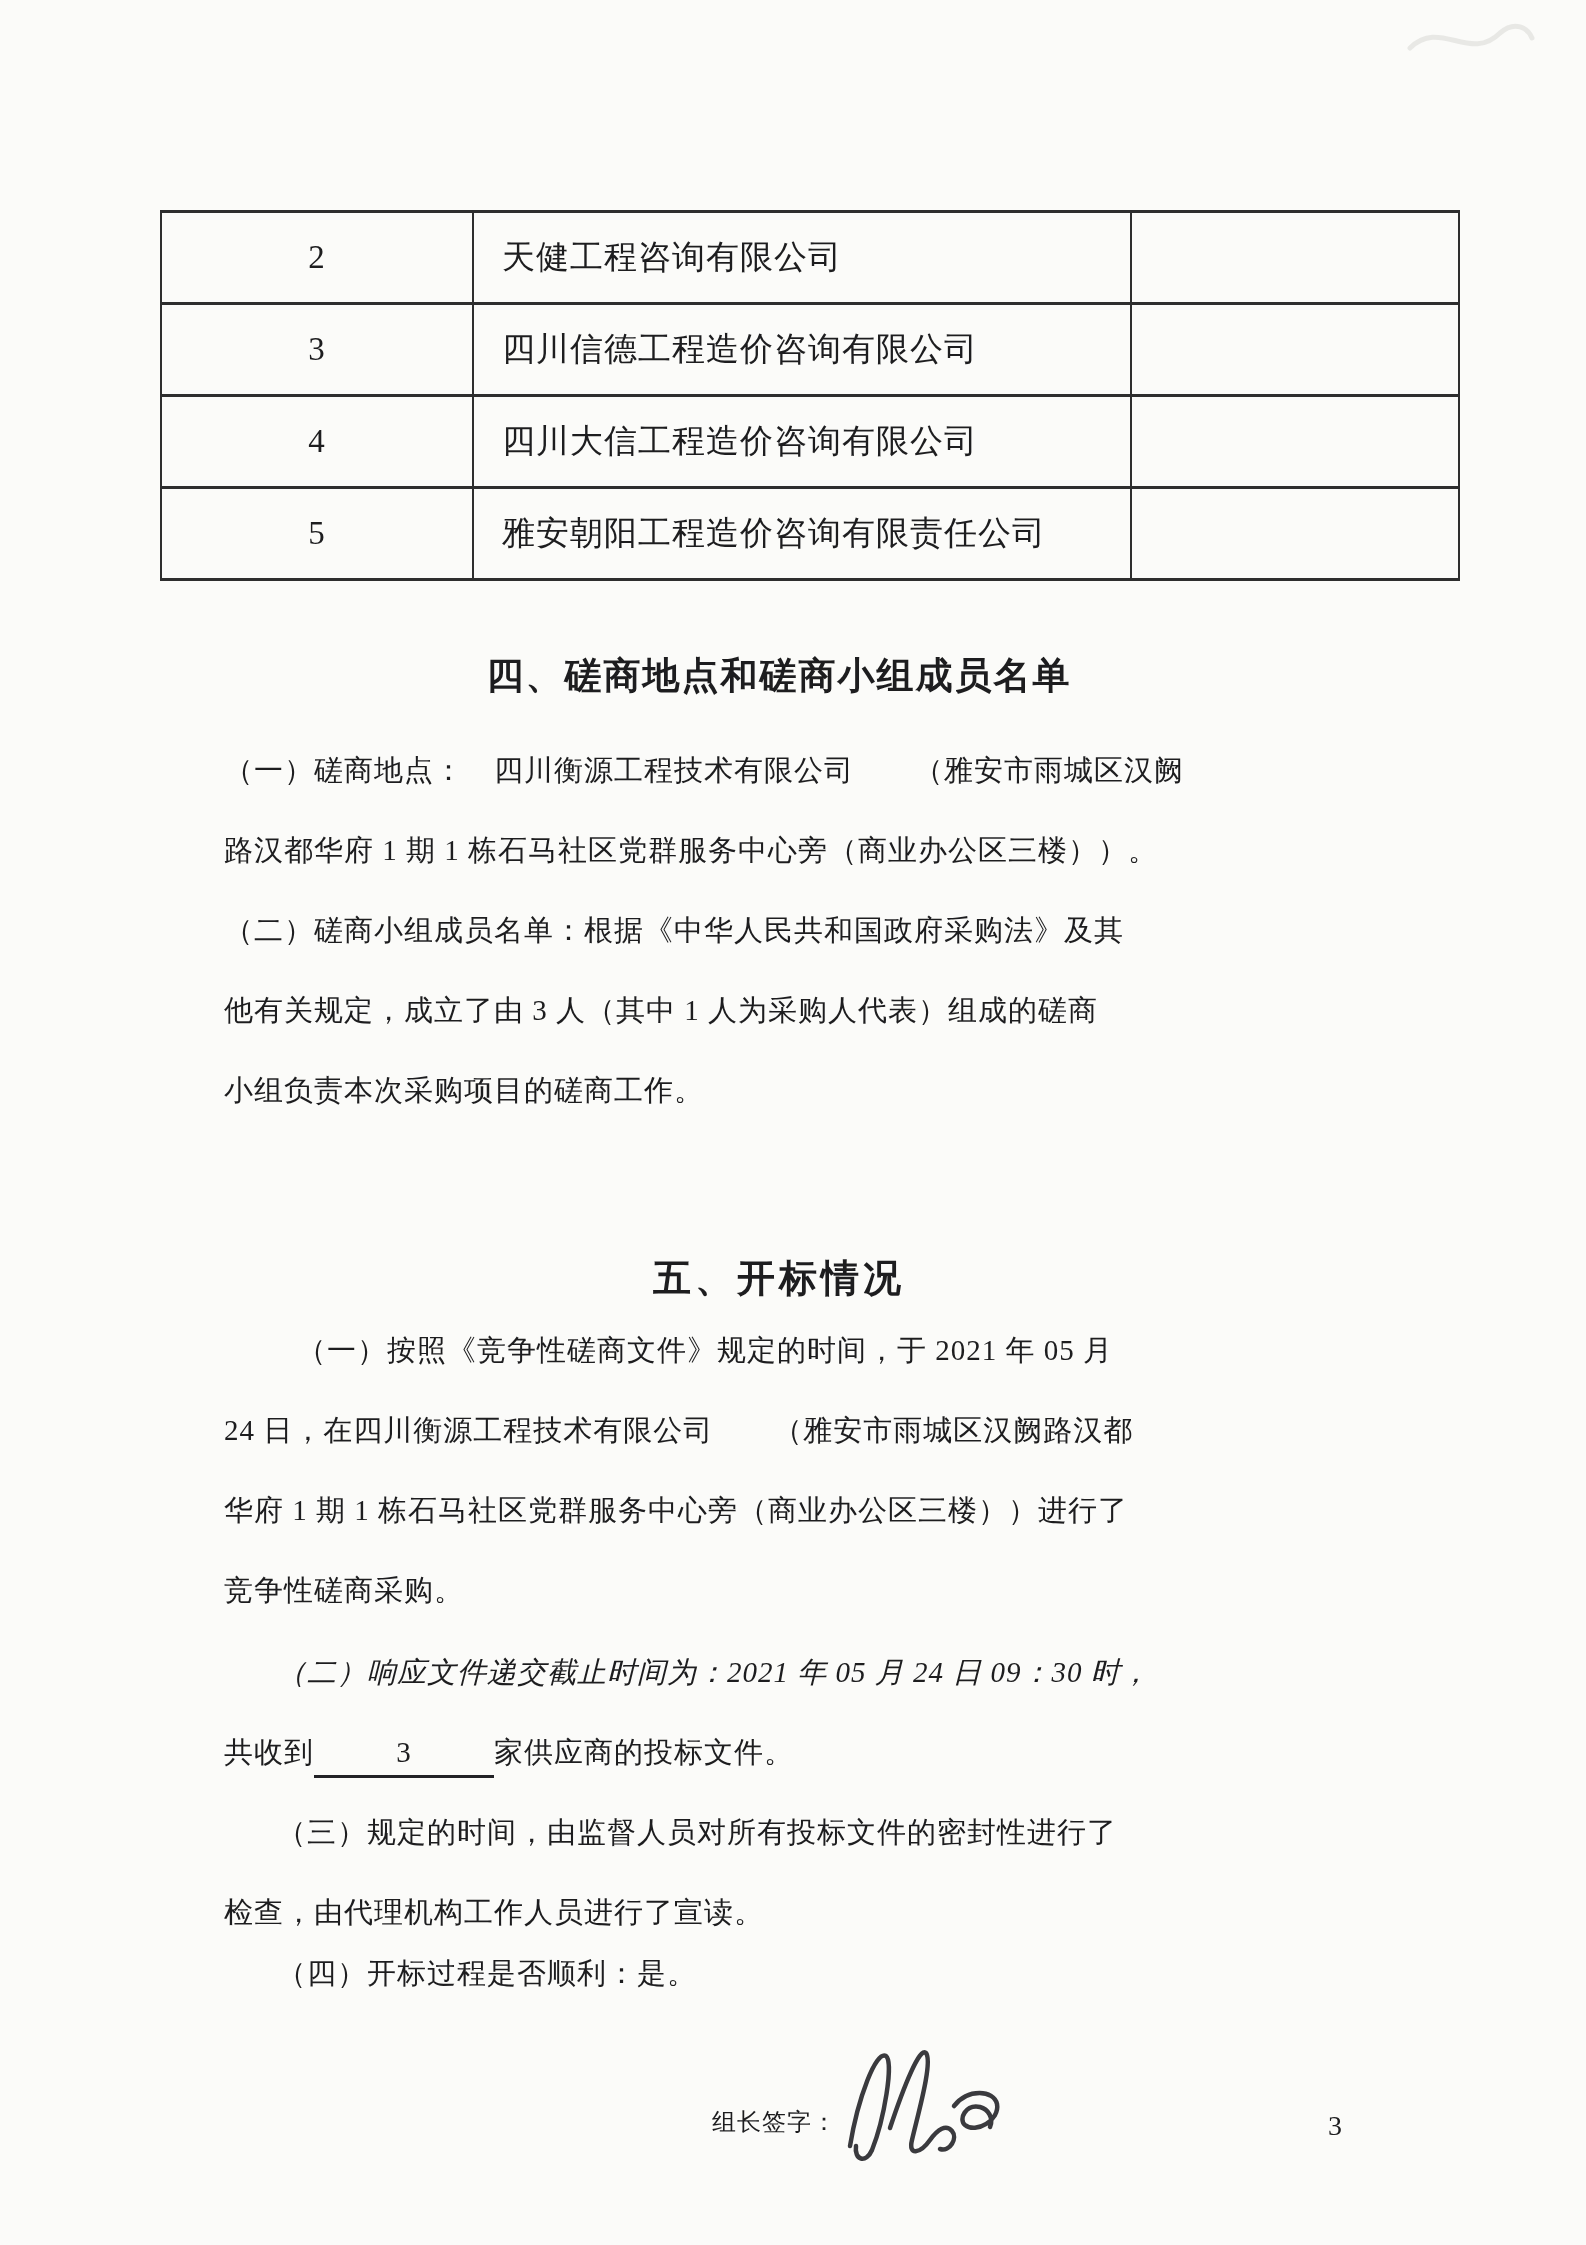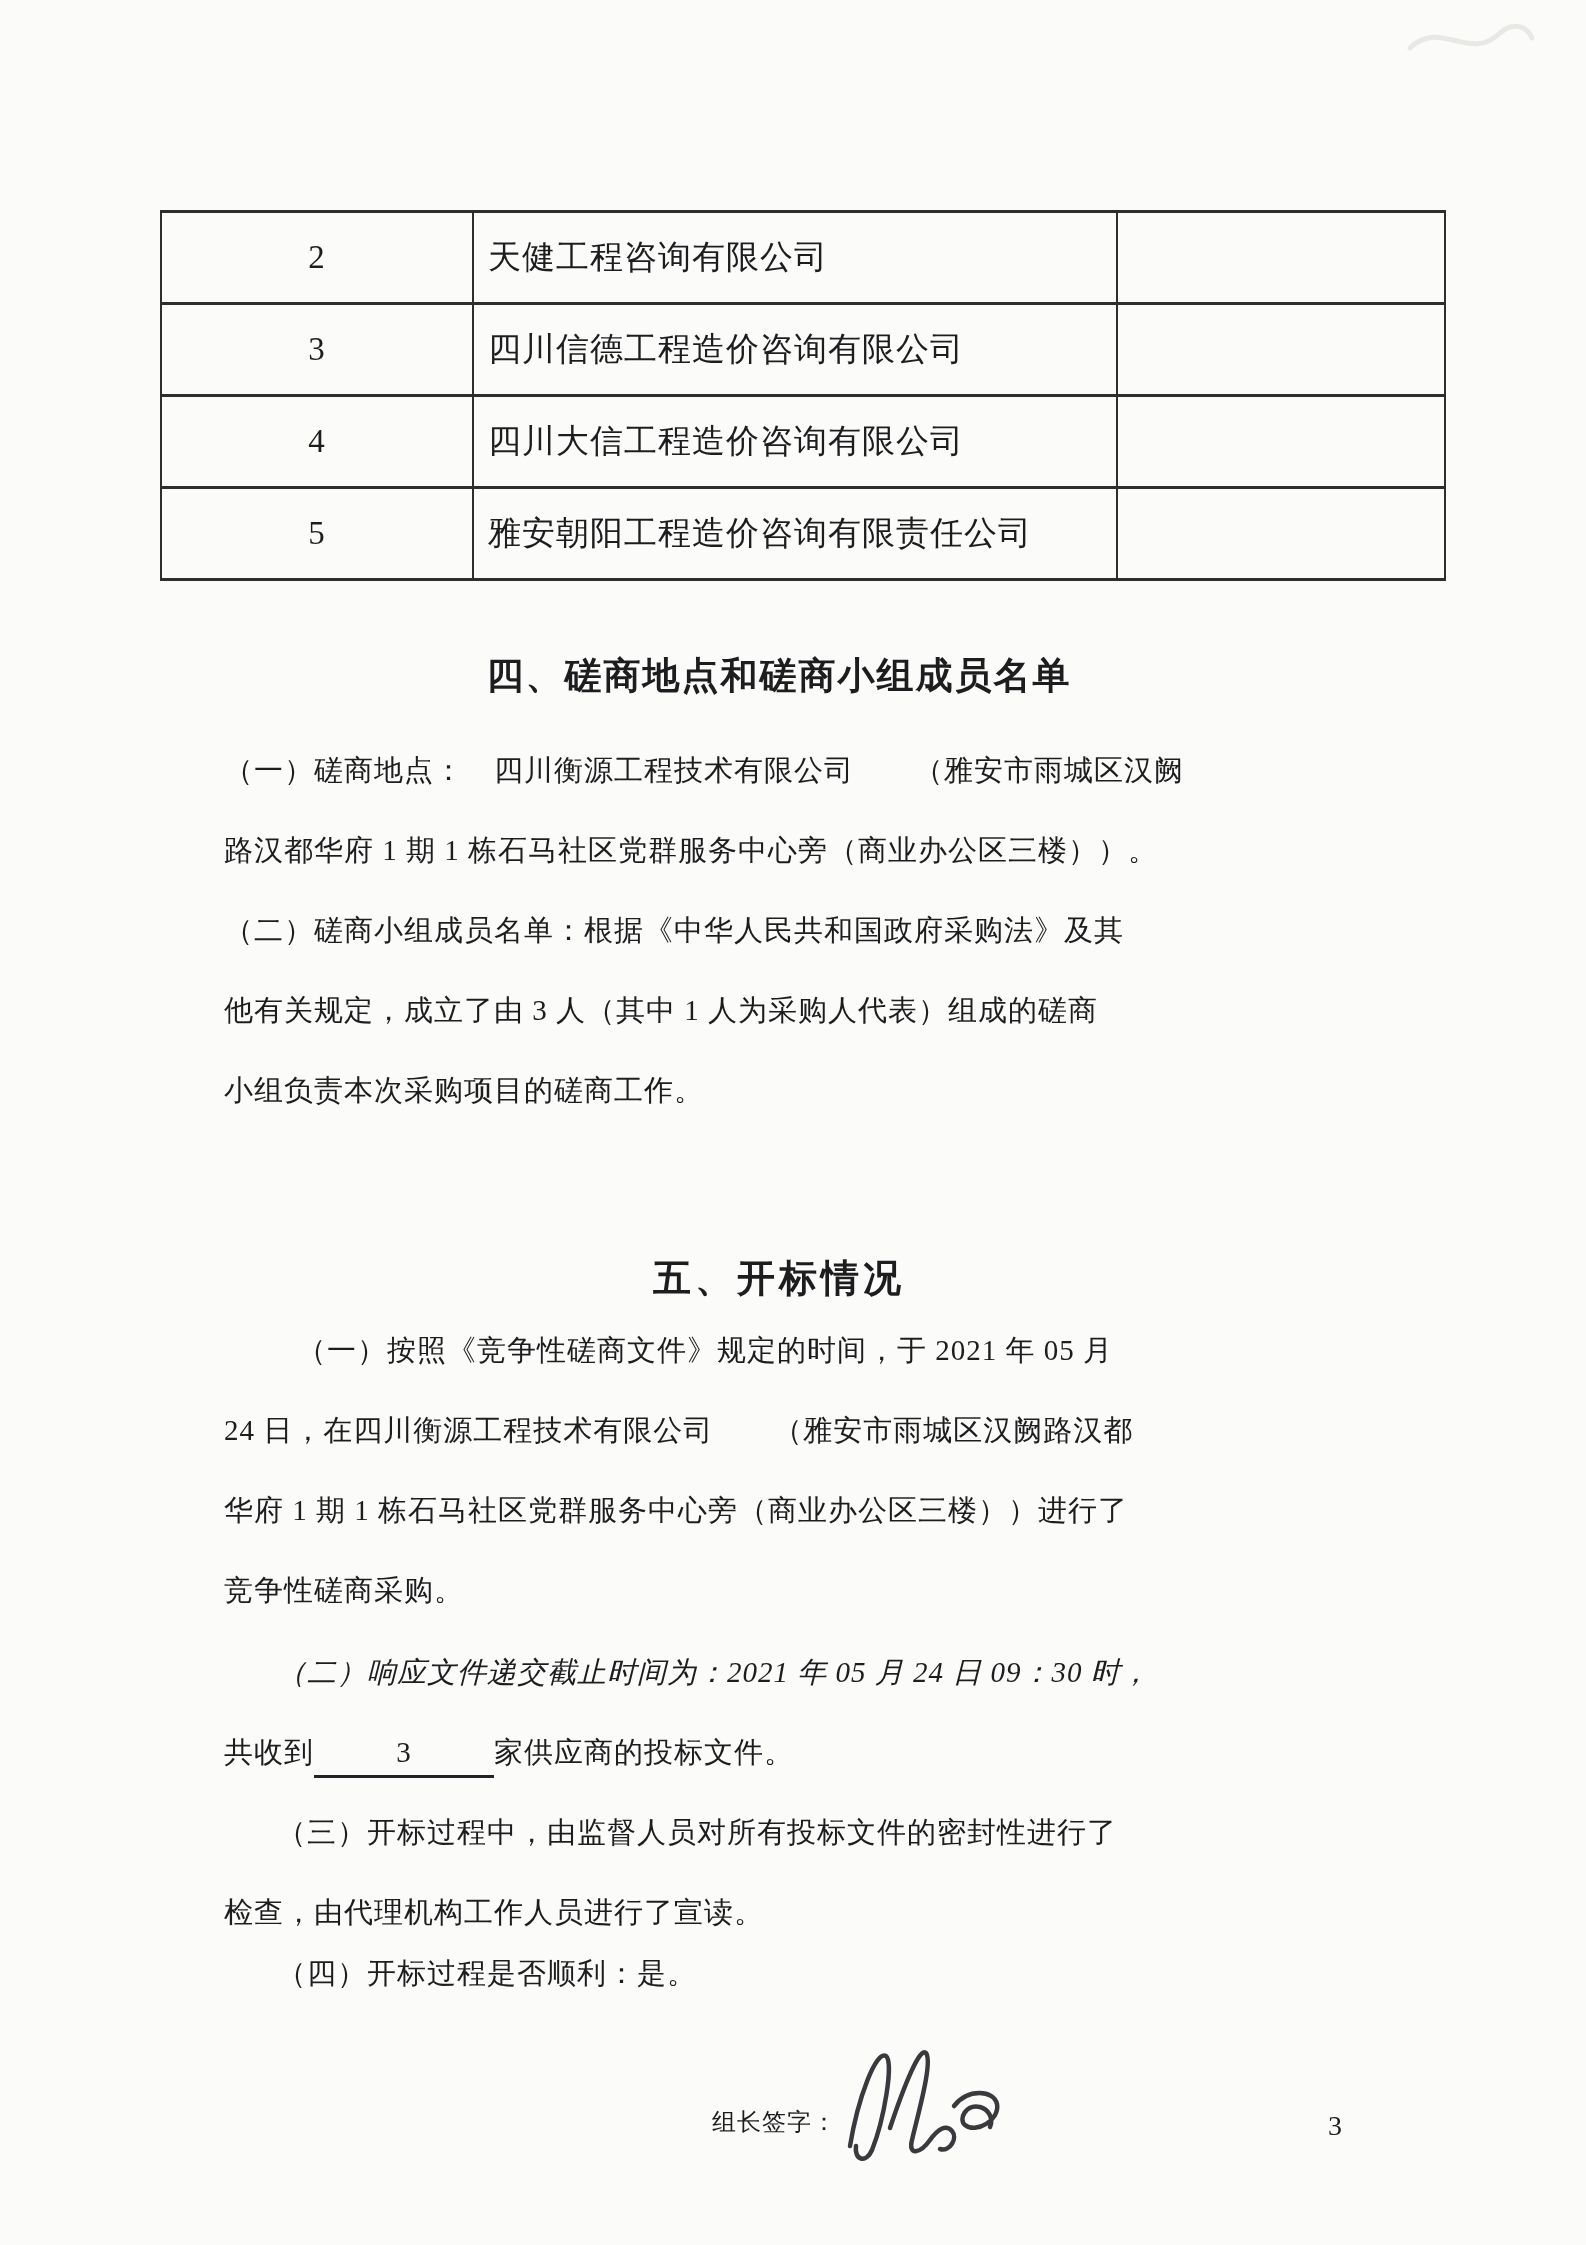--- a/index.html
+++ b/index.html
@@ -22,21 +22,21 @@
     border-left:2px solid #2e2e2e;
     border-right:2px solid #2e2e2e;
     border-top:3px solid #2e2e2e;
     border-bottom:3px solid #2e2e2e;
     height:87px;
     vertical-align:middle;
     font-size:33px;
     letter-spacing:1px;
   }
   td.c-no{width:308px;text-align:center;font-size:36px;}
-  td.c-name{width:627px;padding-left:14px;}
+  td.c-name{width:627px;padding-left:28px;}
   td.c-note{width:324px;}
   
   .heading{
     position:absolute;left:224px;width:1110px;height:52px;line-height:52px;
     text-align:center;font-weight:700;white-space:nowrap;
   }
   .h1{top:650px;font-size:37px;letter-spacing:2px;}
   .h2{top:1252px;font-size:38px;letter-spacing:4px;}
   .line{
     position:absolute;left:224px;height:50px;line-height:50px;
@@ -97,21 +97,21 @@
 
   <div class="heading h2">五、开标情况</div>
   <div class="line ind-big" style="top:1325px;">（一）按照《竞争性磋商文件》规定的时间，于 2021 年 05 月</div>
   <div class="line" style="top:1405px;">24 日，在四川衡源工程技术有限公司　　（雅安市雨城区汉阙路汉都</div>
   <div class="line" style="top:1485px;">华府 1 期 1 栋石马社区党群服务中心旁（商业办公区三楼））进行了</div>
   <div class="line" style="top:1565px;">竞争性磋商采购。</div>
   <div class="line ind" style="top:1647px;font-style:italic;">（二）响应文件递交截止时间为：2021 年 05 月 24 日 09：30 时，</div>
   <div class="line" style="top:1727px;">
     <span>共收到</span><span class="blank-underline">3</span><span>家供应商的投标文件。</span>
   </div>
-  <div class="line ind" style="top:1807px;">（三）开标过程中，由监督人员对所有投标文件的密封性进行了</div>
+  <div class="line ind" style="top:1807px;">（三）规定的时间，由监督人员对所有投标文件的密封性进行了</div>
   <div class="line" style="top:1887px;">检查，由代理机构工作人员进行了宣读。</div>
   <div class="line ind" style="top:1948px;">（四）开标过程是否顺利：是。</div>
 
   <div class="sign-label">组长签字：</div>
   <svg class="sig" width="200" height="150" viewBox="0 0 200 150">
     <g stroke="#3a3a3e" stroke-width="4.5" fill="none" stroke-linecap="round" stroke-linejoin="round">
       <path d="M22,118 C30,70 48,22 58,28 C66,34 56,92 44,122 C38,136 26,132 28,118"></path>
       <path d="M62,100 C76,58 92,18 98,25 C105,34 90,86 84,112 C80,128 92,126 102,112 C110,101 118,96 124,103 C130,110 122,124 112,121"></path>
       <path d="M126,78 C140,60 166,62 169,76 C172,92 148,106 137,97 C130,91 138,76 152,79 C160,81 166,90 162,99"></path>
     </g>

